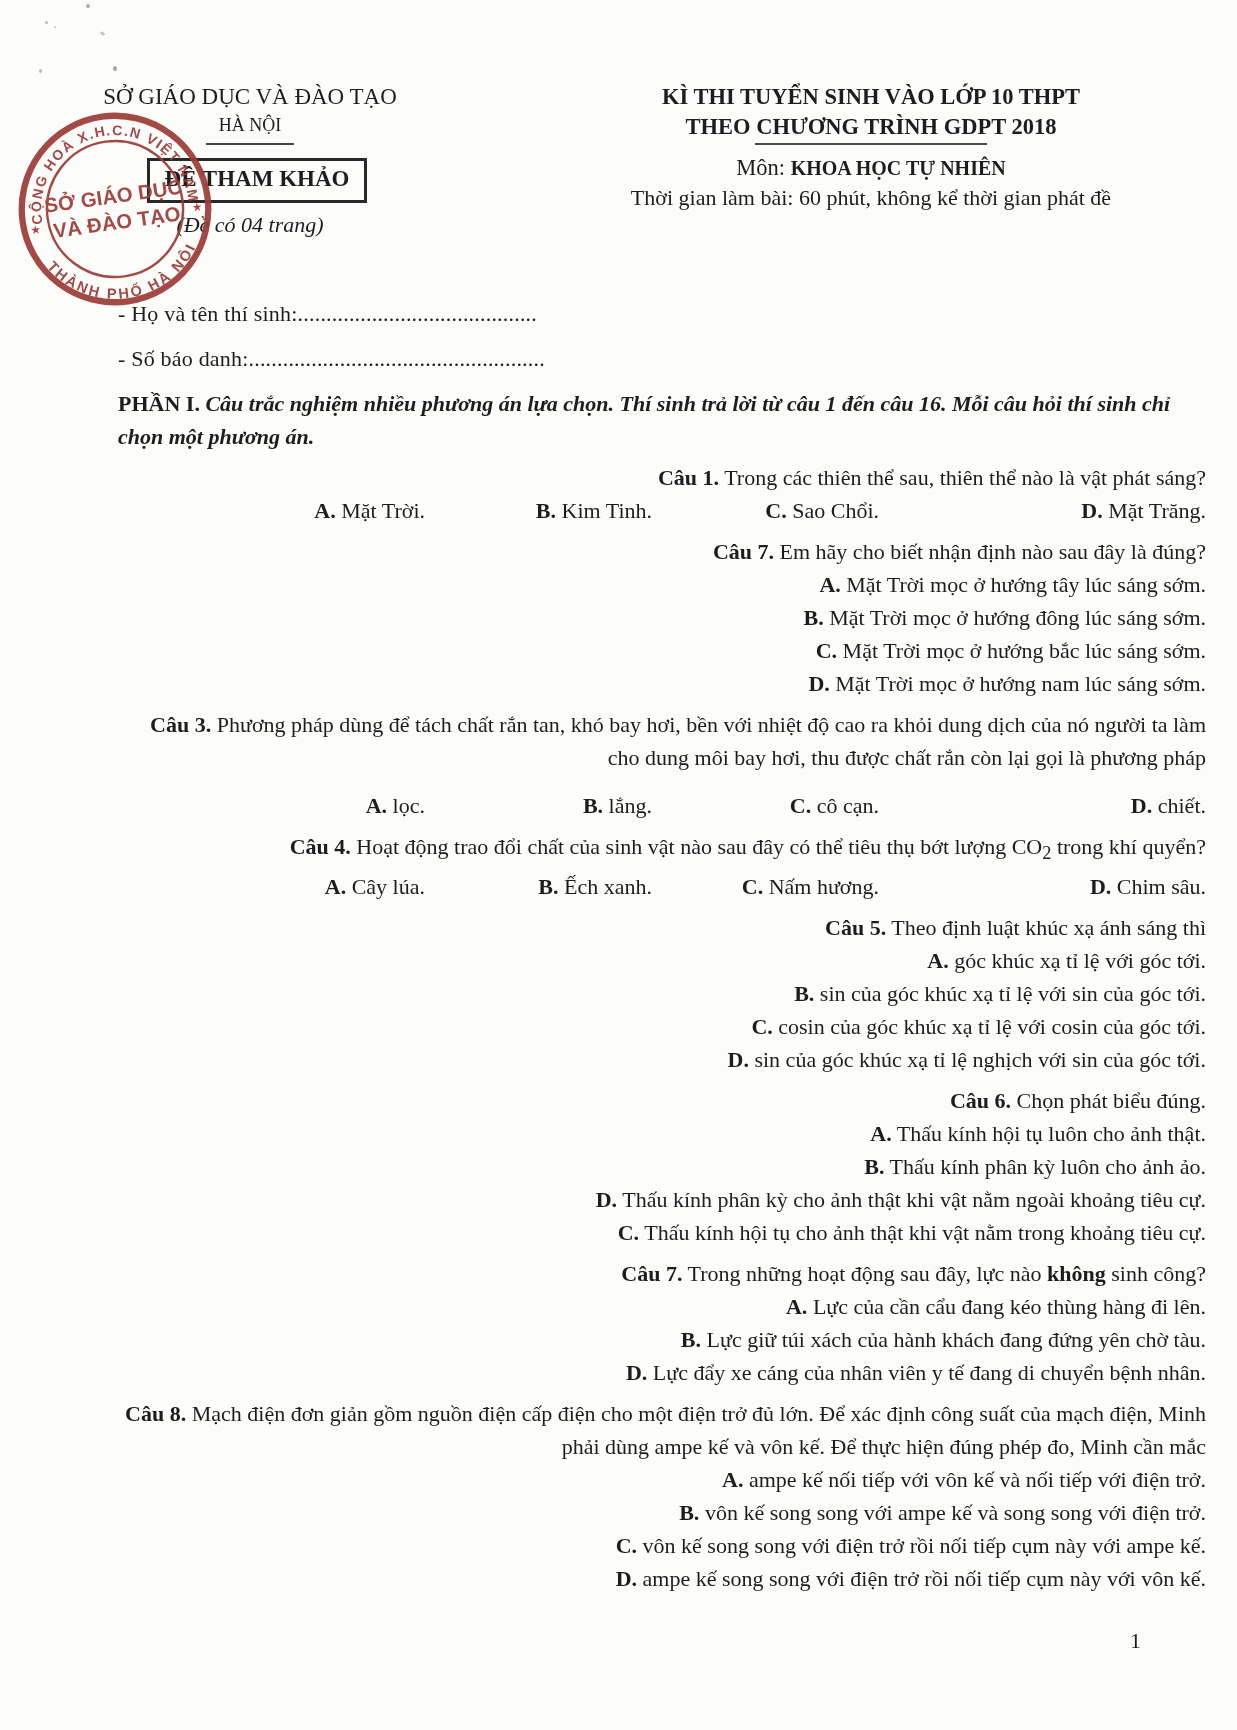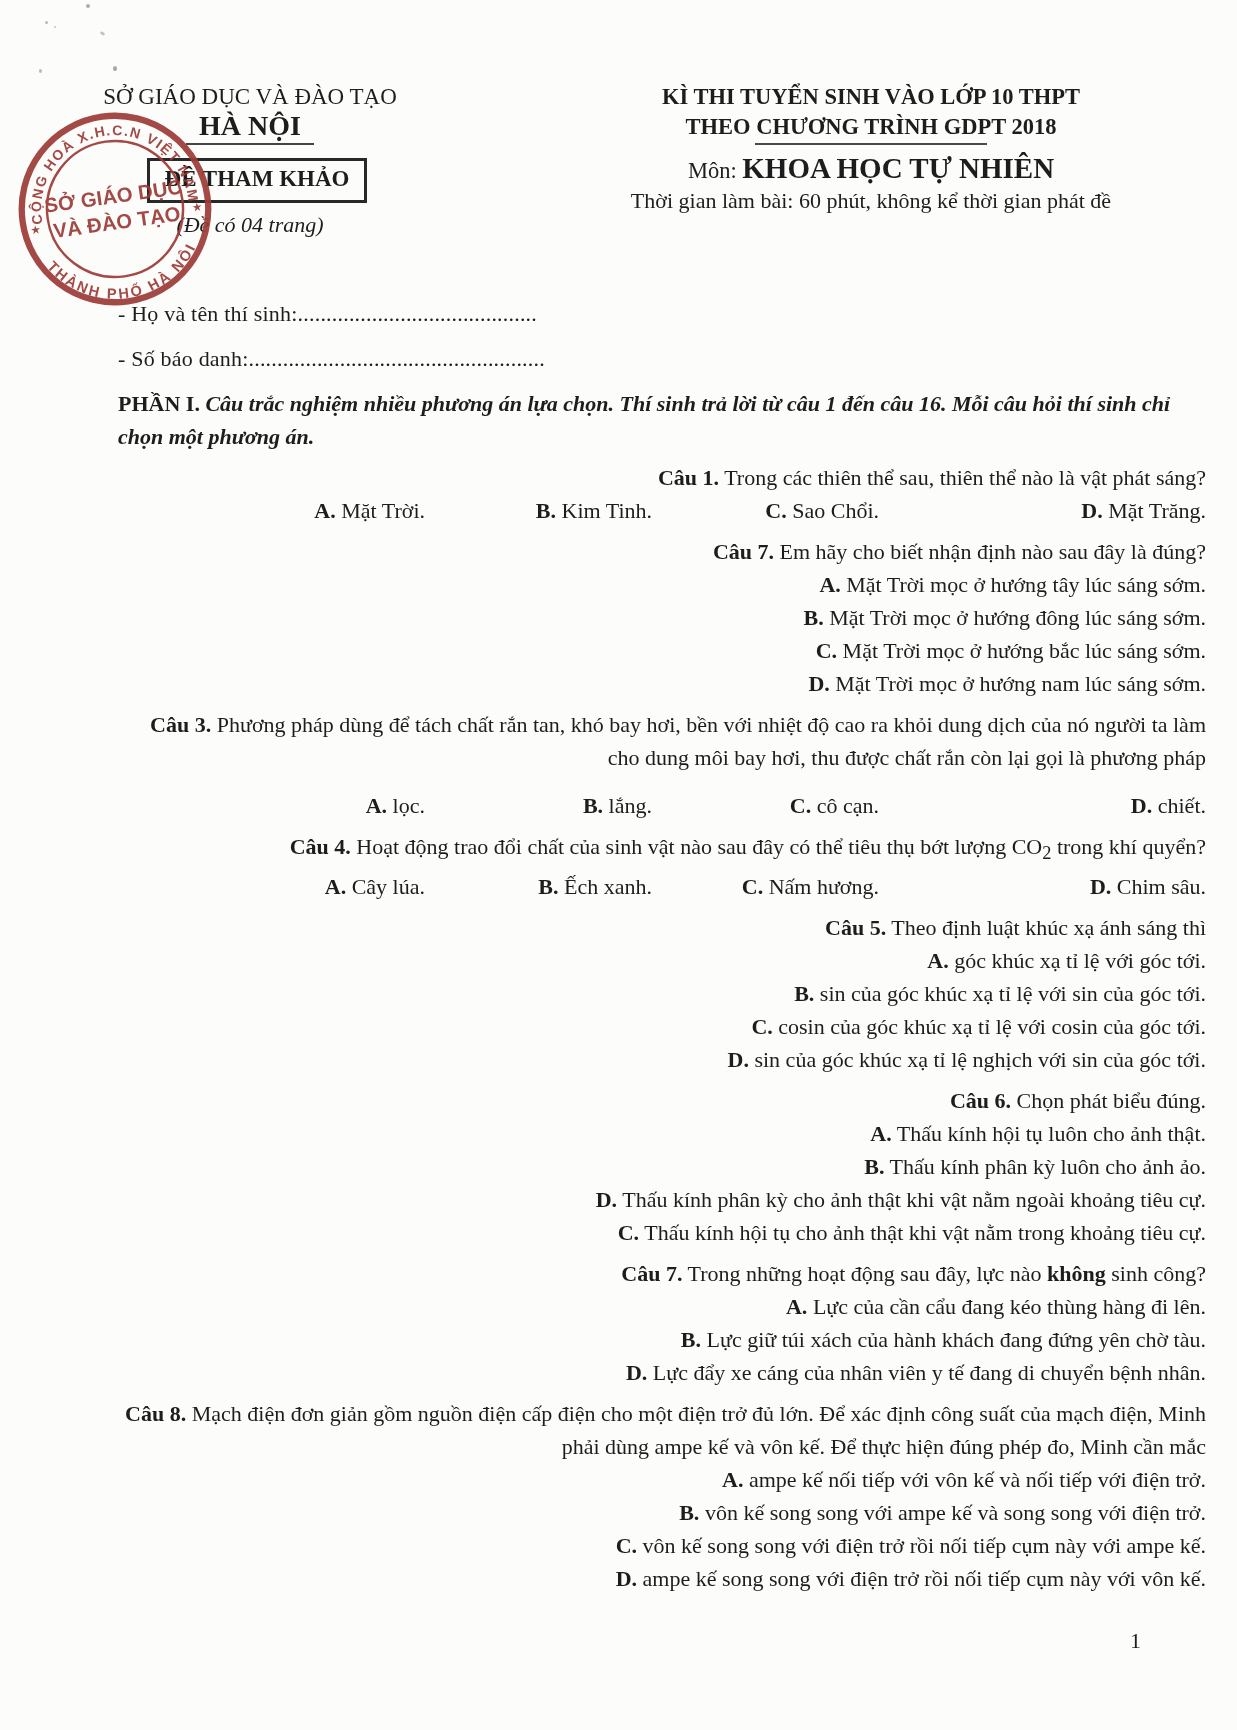--- a/index.html
+++ b/index.html
@@ -19,38 +19,38 @@
   .sp4 { left:100px; top:32px; width:5px; height:3px; opacity:.4; transform:rotate(28deg); }
   .sp5 { left:113px; top:66px; width:4px; height:5px; opacity:.6; }
   .sp6 { left:39px;  top:69px; width:3px; height:4px; opacity:.45; }
 
   
   .header-left {
     position:absolute; top:82px; left:80px; width:340px; text-align:center;
   }
   .hl-org { font-weight:normal; font-size:23px; line-height:29px; }
   .hl-city span {
-    display:inline-block; font-weight:bold; font-size:28px; line-height:29px;
+    display:inline-block; font-weight:normal; font-size:18px; line-height:29px;
     border-bottom:2.5px solid #454545; padding:0 13px 3px;
   }
   .exam-box {
     display:inline-block; margin-top:13px; margin-left:14px;
     border:3px solid #282828; padding:5px 15px 8px;
     font-weight:bold; font-size:23px;
   }
   .pages-note { margin-top:9px; font-style:italic; font-size:22px; }
 
   .header-right {
     position:absolute; top:82px; left:540px; width:662px; text-align:center;
   }
   .hr-t1 { font-weight:bold; font-size:22.5px; line-height:30px; }
   .hr-t2 { font-weight:bold; font-size:22.5px; line-height:30px; }
   .hr-rule { width:232px; margin:1px auto 0; border-bottom:2.5px solid #4a4a4a; }
   .hr-subject { margin-top:8px; font-size:22.5px; line-height:30px; }
-  .hr-subject b { font-size:29px; }
+  .hr-subject b { font-size:20px; }
   .hr-duration { font-size:22px; line-height:29px; }
 
   
   .stamp {
     position:absolute; top:107px; left:13px; width:204px; height:204px;
     opacity:.92; transform:rotate(-8deg);
   }
 
   
   .content {

